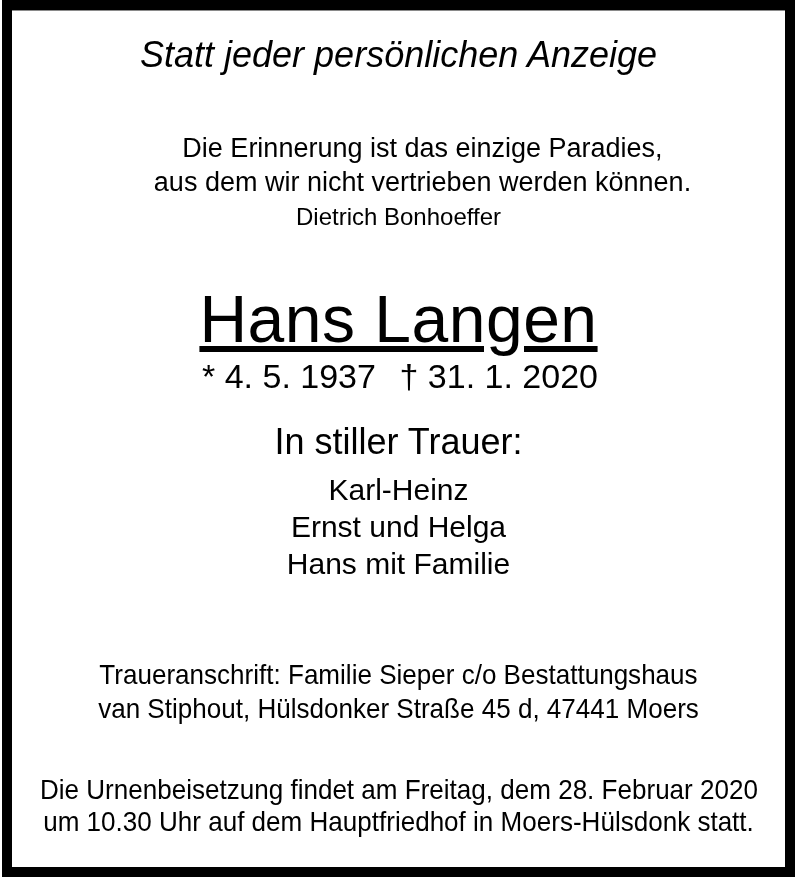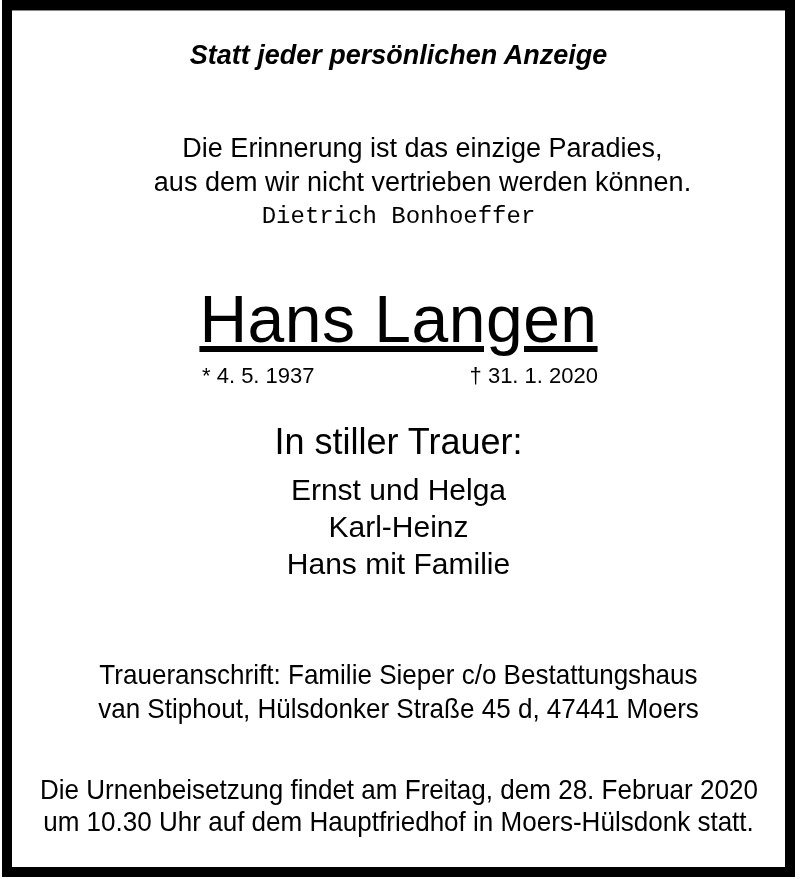--- a/index.html
+++ b/index.html
@@ -35,52 +35,50 @@
   }
   .tblock {
     position: absolute;
     left: 13px;
     right: 16px;
     text-align: center;
     white-space: nowrap;
   }
   .preamble {
     top: 41px;
-    font-size: 27px;
+    font-size: 36px;
     line-height: 28px;
     font-style: italic;
-    font-weight: bold;
   }
   .quote {
     top: 131px;
     font-size: 27px;
     line-height: 34px;
     padding-left: 48px;
   }
   .quote-author {
     top: 205px;
     font-size: 24px;
     line-height: 24px;
-    font-family: Liberation Mono, monospace;
   }
   .deceased-name {
     top: 286px;
     font-size: 66px;
     line-height: 66px;
     letter-spacing: 0.5px;
     text-decoration: underline;
   }
   .dates-row {
     position: absolute;
     top: 363px;
     left: 202px;
     width: 396px;
     display: flex;
     justify-content: space-between;
-    font-size: 22px;
+    font-size: 34px;
     line-height: 26px;
     white-space: nowrap;
   }
   .mourning-header {
     top: 427px;
     font-size: 36px;
     line-height: 30px;
   }
   .mourners {
     top: 471px;
@@ -123,22 +121,22 @@
   <div class="tblock deceased-name">Hans Langen</div>
 
   <div class="dates-row">
     <span>* 4. 5. 1937</span>
     <span>† 31. 1. 2020</span>
   </div>
 
   <div class="tblock mourning-header">In stiller Trauer:</div>
 
   <div class="tblock mourners">
+    <div>Karl-Heinz</div>
     <div>Ernst und Helga</div>
-    <div>Karl-Heinz</div>
     <div>Hans mit Familie</div>
   </div>
 
   <div class="tblock address">
     <div>Traueranschrift: Familie Sieper c/o Bestattungshaus</div>
     <div>van Stiphout, Hülsdonker Straße 45 d, 47441 Moers</div>
   </div>
 
   <div class="tblock funeral">
     <div>Die Urnenbeisetzung findet am Freitag, dem 28. Februar 2020</div>

